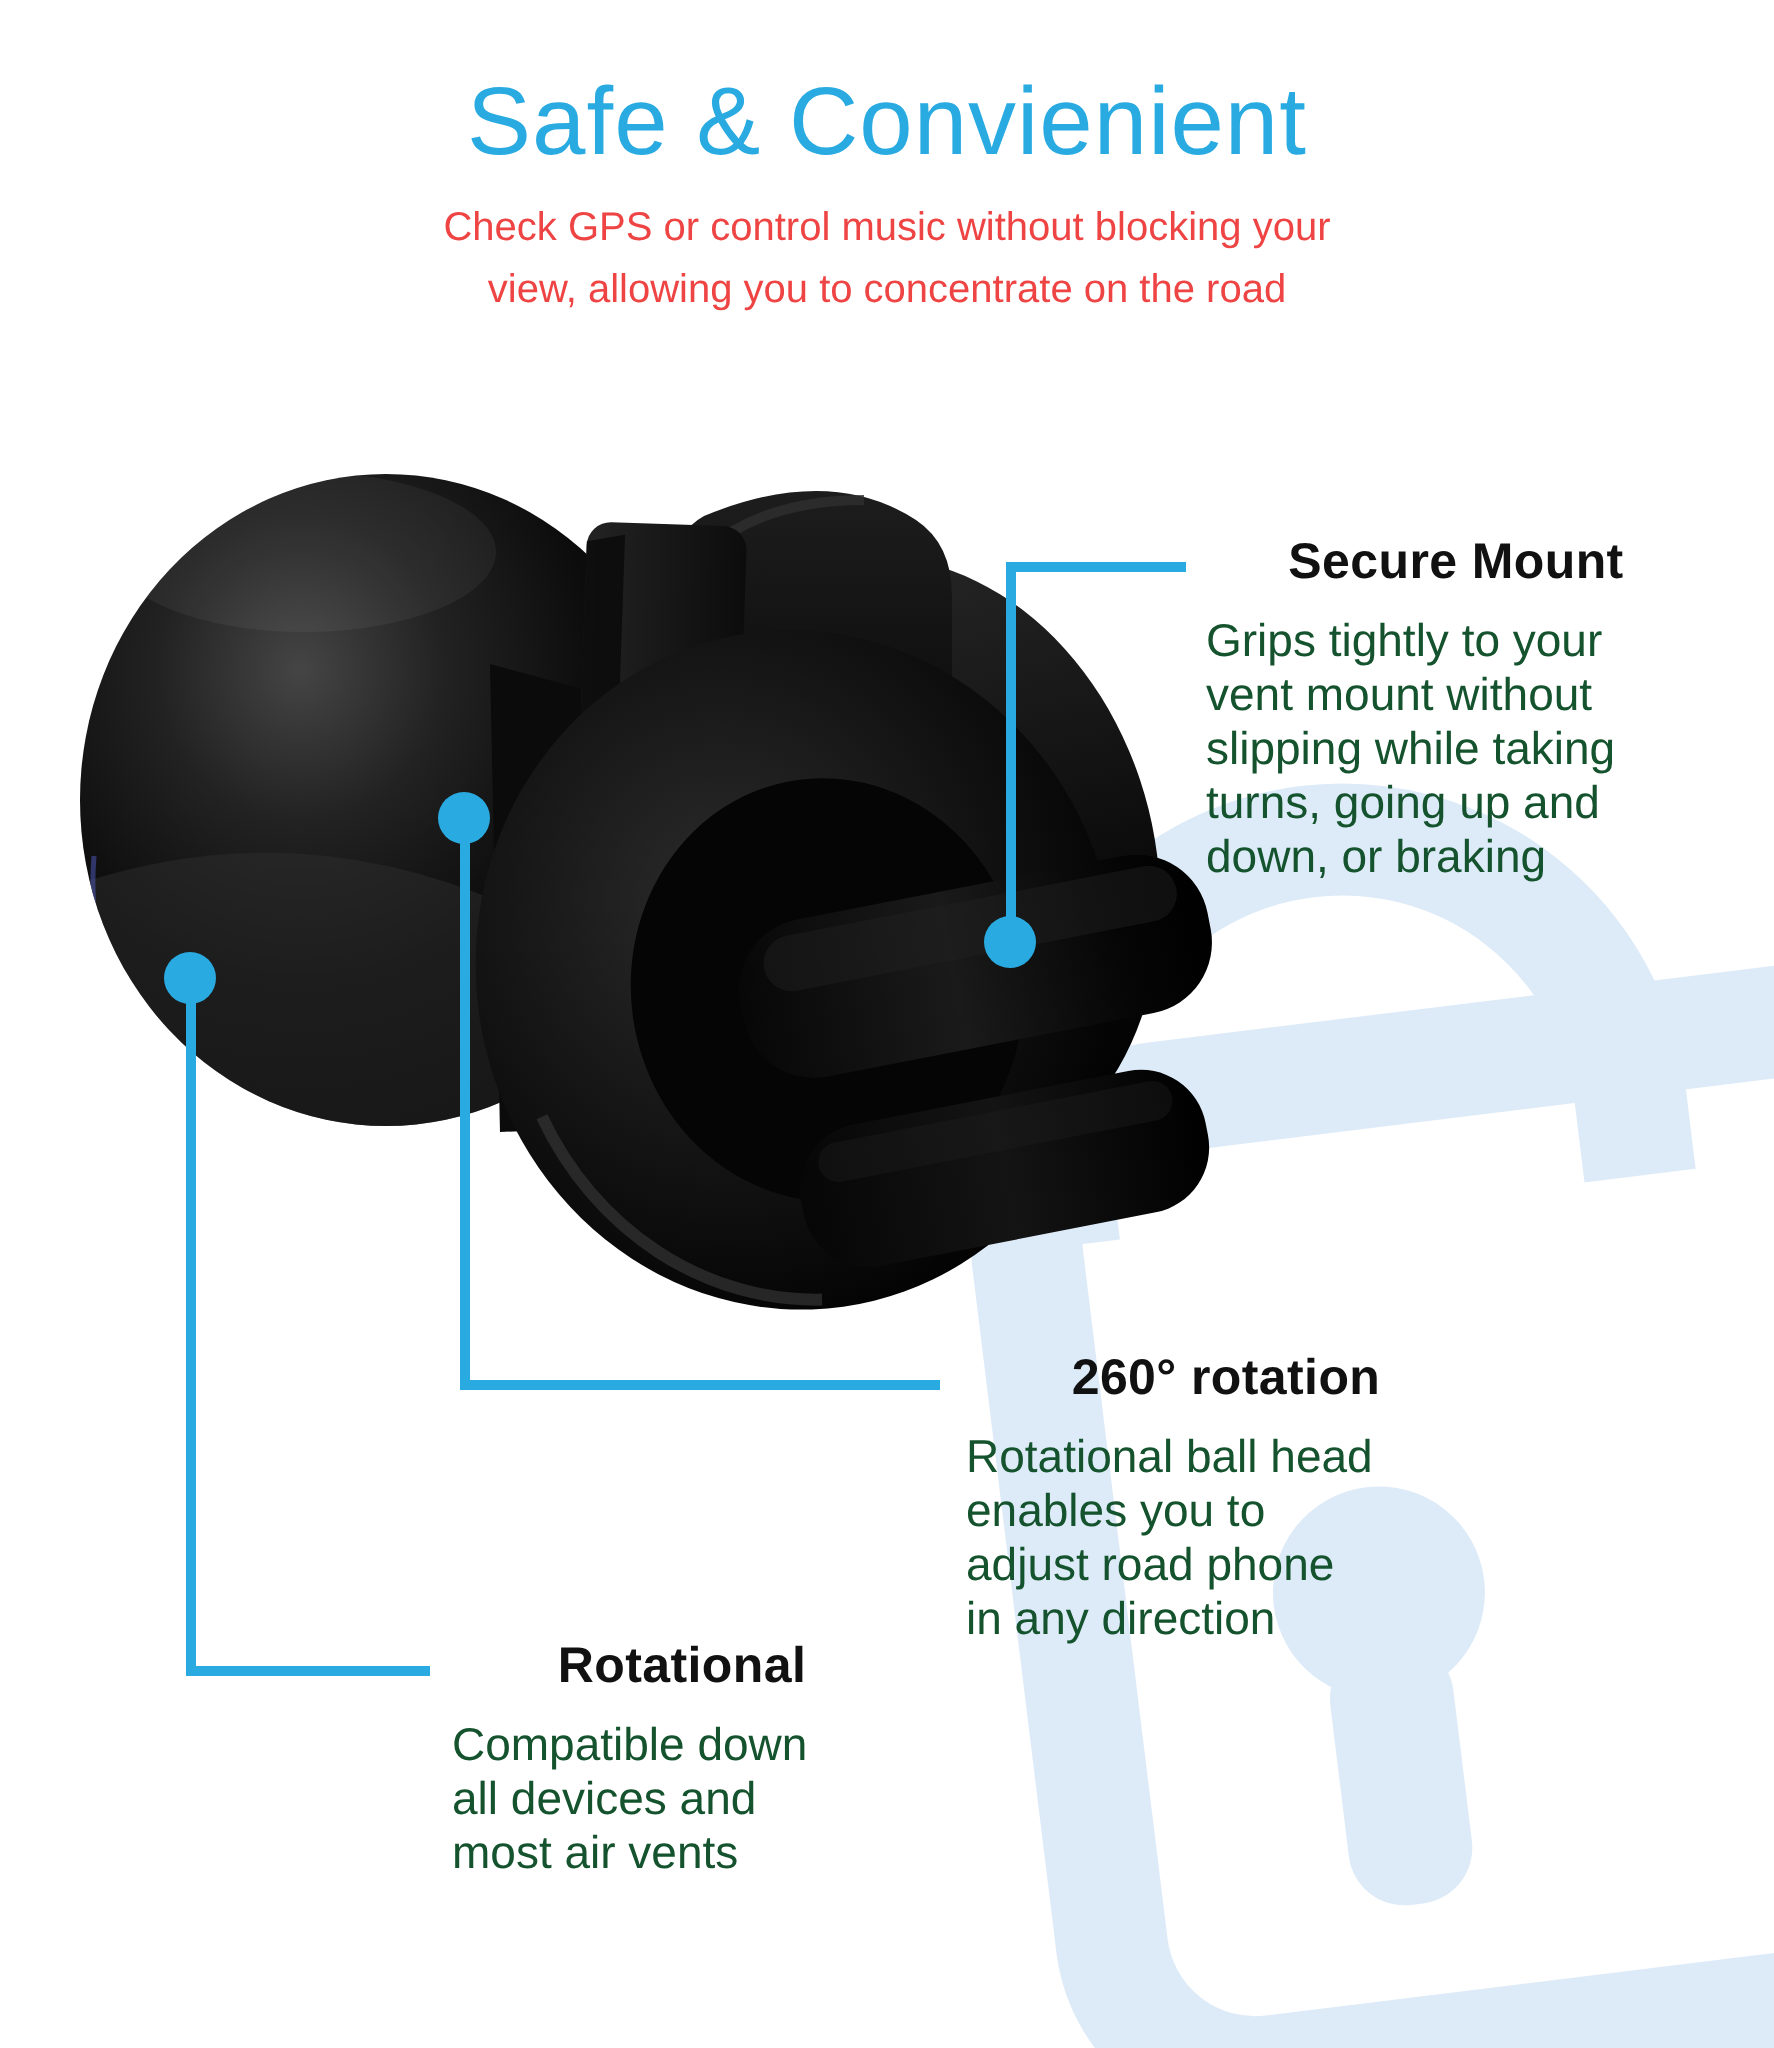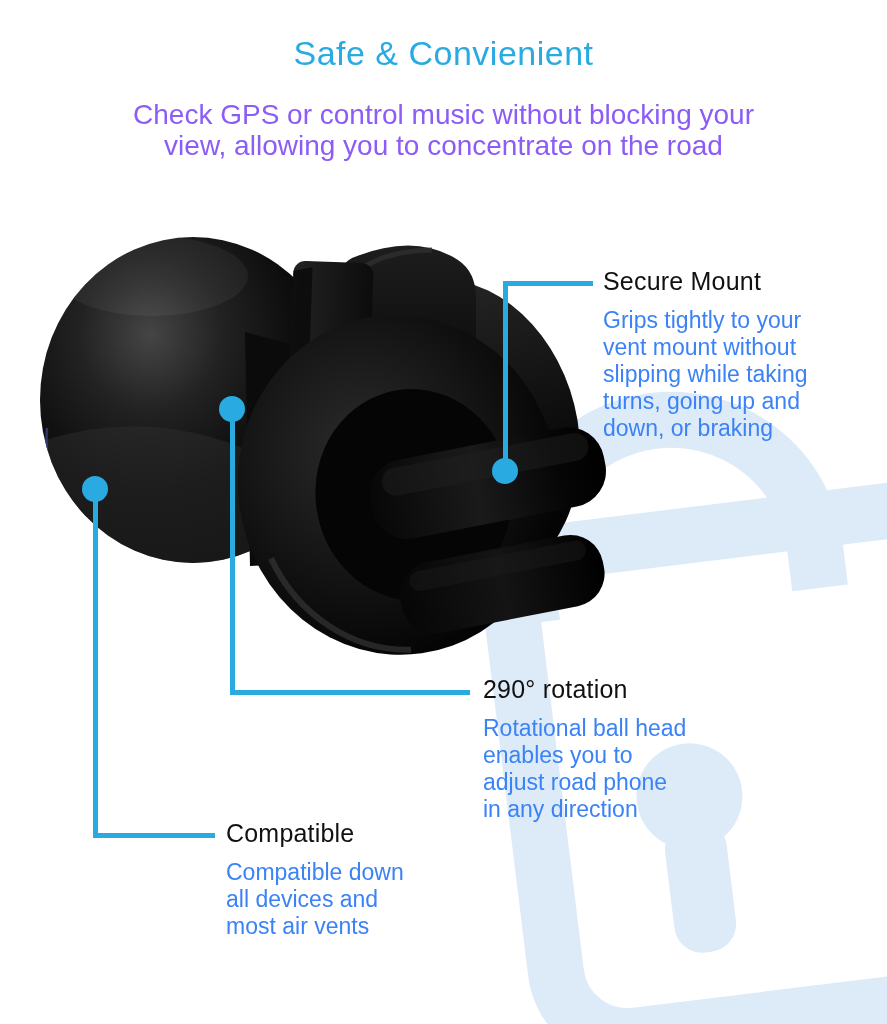--- a/index.html
+++ b/index.html
@@ -4,30 +4,30 @@
 <style>
   html,body{margin:0;padding:0;background:#fff;}
   #canvas{
     position:relative;width:887px;height:1024px;overflow:hidden;background:#ffffff;
     font-family:"Liberation Sans", sans-serif;
   }
   .layer{position:absolute;left:0;top:0;}
   
   .page-title{
     position:absolute;left:0;top:34px;width:887px;text-align:center;
-    font-size:34px;font-weight:300;letter-spacing:.5px;color:#29ABE2;
+    font-size:48px;font-weight:300;letter-spacing:.5px;color:#29ABE2;
   }
   .page-subtitle{
     position:absolute;left:58px;top:99px;width:771px;text-align:center;
-    font-size:28px;line-height:31px;color:#8b5cf6;white-space:pre-line;
+    font-size:20px;line-height:31px;color:#ef4444;white-space:pre-line;
   }
   
   .callout{position:absolute;}
-  .callout-title{font-size:25px;line-height:30px;font-weight:400;color:#111;letter-spacing:.2px;}
-  .callout-body{margin-top:11px;font-size:23px;line-height:27px;color:#3b82f6;white-space:pre-line;}
+  .callout-title{font-size:25px;line-height:30px;font-weight:700;color:#111;letter-spacing:.2px;text-align:center;}
+  .callout-body{margin-top:11px;font-size:23px;line-height:27px;color:#14532d;white-space:pre-line;}
   #co-secure{left:603px;top:266px;width:250px;}
   #co-rotation{left:483px;top:674px;width:260px;}
   #co-universal{left:226px;top:818px;width:230px;}
   
   .cl{position:absolute;background:#29ABE2;}
   .dot{position:absolute;width:26px;height:26px;border-radius:50%;background:#29ABE2;}
 </style>
 </head>
 <body>
 
@@ -142,27 +142,27 @@
   <div class="callout" id="co-secure">
     <div class="callout-title">Secure Mount</div>
     <div class="callout-body">Grips tightly to your
 vent mount without
 slipping while taking
 turns, going up and
 down, or braking</div>
   </div>
 
   <div class="callout" id="co-rotation">
-    <div class="callout-title">290° rotation</div>
+    <div class="callout-title">260° rotation</div>
     <div class="callout-body">Rotational ball head
 enables you to
 adjust road phone
 in any direction</div>
   </div>
 
   <div class="callout" id="co-universal">
-    <div class="callout-title">Compatible</div>
+    <div class="callout-title">Rotational</div>
     <div class="callout-body">Compatible down
 all devices and
 most air vents</div>
   </div>
 
 </div>
 
 </body></html>

